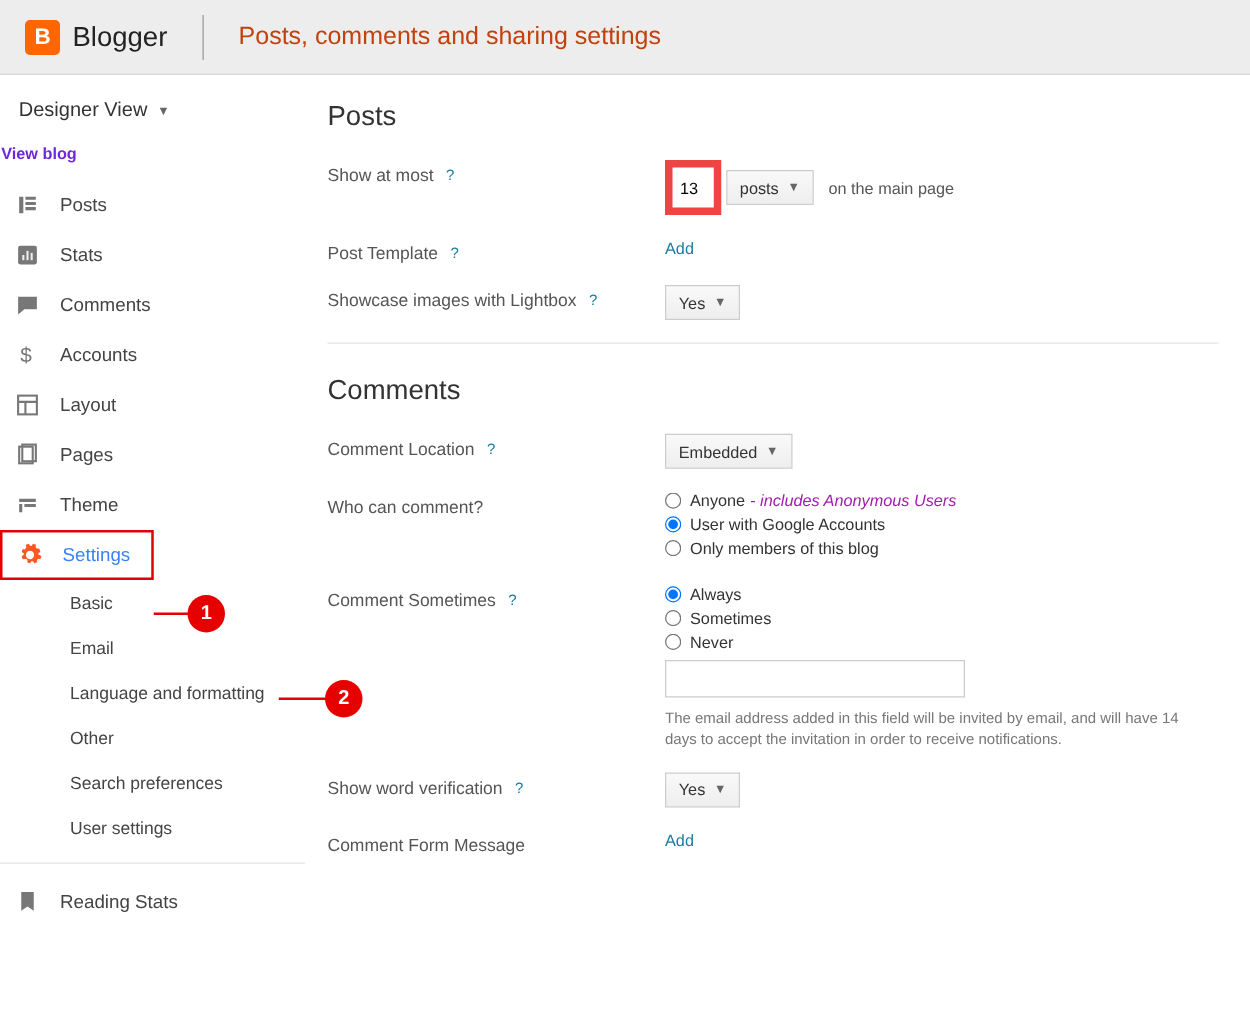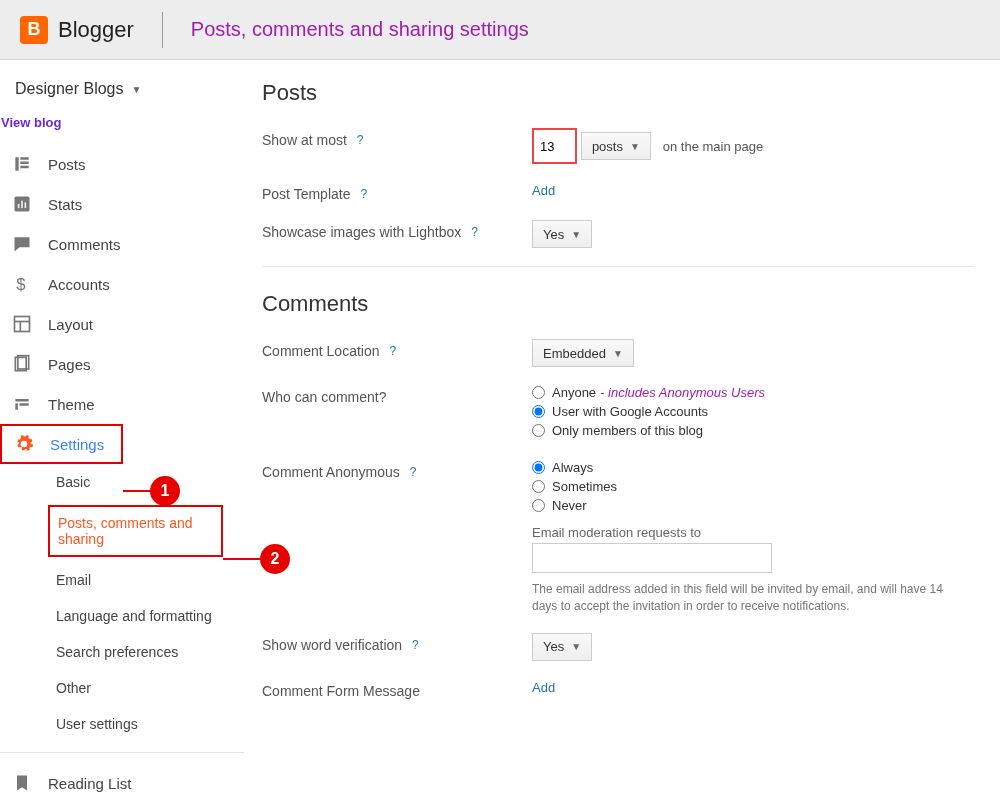--- a/index.html
+++ b/index.html
@@ -3,21 +3,21 @@
   <meta charset="utf-8">
   <style>
     * { box-sizing: border-box; margin: 0; padding: 0; }
     body { font-family: Arial, sans-serif; font-size: 14px; color: #333; background: #fff; width: 1000px; }
     
     
     .header { background: #ededed; height: 60px; display: flex; align-items: center; padding: 0 20px; border-bottom: 1px solid #d8d8d8;}
     .logo-box { width: 28px; height: 28px; background: #ff6600; border-radius: 4px; display: flex; align-items: center; justify-content: center; color: white; font-weight: bold; font-size: 18px; margin-right: 10px; }
     .logo-text { font-size: 22px; color: #222; margin-right: 28px; }
     .header-divider { width: 1px; height: 36px; background: #999; margin-right: 28px; }
-    .header-title { font-size: 20px; color: #a21caf; }
+    .header-title { font-size: 20px; color: #c2410c; }
     
     
     .main-row { display: flex; }
     
     
     .sidebar { width: 244px; padding-top: 15px; position: relative; }
     .blog-select { padding: 5px 15px; font-size: 16px; color: #333; display: flex; align-items: center; cursor: pointer; }
     .blog-select .caret { margin-left: 8px; font-size: 10px; color: #666; }
     .view-blog { padding: 12px 1px 14px; font-size: 13px; color: #6d28d9; font-weight: bold; cursor: pointer; }
     
@@ -40,21 +40,21 @@
     .conn1 { position: absolute; top: 430px; left: 123px; width: 30px; height: 2px; background: #e60000; }
     .conn2 { position: absolute; top: 498px; left: 223px; width: 40px; height: 2px; background: #e60000; }
     
     
     .content { flex: 1; padding: 20px 25px 20px 18px; }
     .section-title { font-size: 22px; color: #333; margin-bottom: 22px; font-weight: normal;}
     .row { display: flex; margin-bottom: 18px; align-items: flex-start; }
     .row-label { width: 270px; padding-top: 4px; color: #555; display: flex; align-items: center; font-size: 14px; }
     .row-value { flex: 1; color: #555; font-size: 14px; }
     .help-q { color: #1a7ba3; font-size: 12px; margin-left: 10px; cursor: pointer; }
-    .input-small { width: 45px; height: 28px; border: 2px solid #ef4444; padding: 16px 6px; font-size: 13px; text-align: left; }
+    .input-small { width: 45px; height: 28px; border: 6px solid #ef4444; padding: 16px 6px; font-size: 13px; text-align: left; }
     .dropdown { display: inline-flex; align-items: center; height: 28px; background: linear-gradient(#f9f9f9,#eee); border: 1px solid #ccc; padding: 0 10px; cursor: pointer; font-size: 13px; color: #333; }
     .dropdown .caret { margin-left: 7px; font-size: 10px; color: #666; }
     .link { color: #1a7ba3; cursor: pointer; font-size: 13px; }
     .after-text { margin-left: 8px; color: #555; font-size: 13px; }
     .hr { height: 1px; background: #e5e5e5; margin: 18px 0 24px; }
     
     .radio-group label { display: flex; align-items: center; margin-bottom: 4px; color: #333; cursor: pointer; font-size: 13px; }
     .radio-group input[type=radio]{ margin-right: 7px; }
     .italic-note { font-style: italic; color: #a21caf; margin-left: 4px; }
     
@@ -68,21 +68,21 @@
 <div class="header">
   <div class="logo-box">B</div>
   <div class="logo-text">Blogger</div>
   <div class="header-divider"></div>
   <div class="header-title">Posts, comments and sharing settings</div>
 </div>
 
 <div class="main-row">
   <div class="sidebar">
     <div class="blog-select">
-      <span>Designer Blogs</span>
+      <span>Designer View</span>
       <span class="caret">▼</span>
     </div>
     <div class="view-blog">View blog</div>
 
     <div class="nav-item">
       <span class="nav-icon">
           <svg viewBox="0 0 24 24">
             <path d="M4 4h4v16H4V4zm6 0h10v3H10V4zm0 5h10v3H10V9zm0 5h10v3H10v-3z"></path>
           </svg>
         </span>
@@ -148,38 +148,37 @@
             <path d="M12 8a4 4 0 100 8 4 4 0 000-8zm9 4l2 1-1 3-2.3-.5a8 8 0 01-1.2 1.2l.5 2.3-3 1-1-2a8 8 0 01-1.8 0l-1 2-3-1 .5-2.3a8 8 0 01-1.2-1.2L5 16l-1-3 2-1a8 8 0 010-1.8l-2-1 1-3 2.3.5A8 8 0 018.5 4.5L8 2.2l3-1 1 2a8 8 0 011.8 0l1-2 3 1-.5 2.3a8 8 0 011.2 1.2L21 6l1 3-2 1a8 8 0 010 1.8z"></path>
           </svg>
         </span>
       <span>Settings</span>
     </div>
     <div class="conn1"></div>
     <div class="circle c1">1</div>
 
     <div class="sub-nav">
       <div class="sub-nav-item">Basic</div>
-      <div class="sub-nav-item active">Posts, comments and sharing</div>
       <div class="sub-nav-item">Email</div>
       <div class="sub-nav-item">Language and formatting</div>
+      <div class="sub-nav-item">Other</div>
       <div class="sub-nav-item">Search preferences</div>
-      <div class="sub-nav-item">Other</div>
       <div class="sub-nav-item">User settings</div>
     </div>
     <div class="conn2"></div>
     <div class="circle c2">2</div>
 
     <div class="sidebar-divider"></div>
     <div class="nav-item">
       <span class="nav-icon">
           <svg viewBox="0 0 24 24">
             <path d="M6 3h12v18l-6-4-6 4V3z"></path>
           </svg>
         </span>
-      <span>Reading List</span>
+      <span>Reading Stats</span>
     </div>
     <div class="nav-item">
       
       
     </div>
   </div>
 
   <div class="content">
     <h2 class="section-title">Posts</h2>
 
@@ -254,39 +253,38 @@
         </label>
         <label>
           <input type="radio" name="who" style="">
           <span>Only members of this blog</span>
         </label>
       </div>
     </div>
 
     <div class="row">
       <div class="row-label">
-        <span>Comment Anonymous</span>
+        <span>Comment Sometimes</span>
         <span class="help-q">?</span>
       </div>
       <div class="row-value">
         <div class="radio-group">
           <label>
             <input type="radio" name="mod" checked="" style="">
             <span>Always</span>
           </label>
           <label>
             <input type="radio" name="mod" style="">
             <span>Sometimes</span>
           </label>
           <label>
             <input type="radio" name="mod" style="">
             <span>Never</span>
           </label>
         </div>
-        <div class="mod-label">Email moderation requests to</div>
         <input class="email-box" style="">
         <div class="small-note">The email address added in this field will be invited by email, and will have 14 days to accept the invitation in order to receive notifications.</div>
       </div>
     </div>
 
     <div class="row">
       <div class="row-label">
         <span>Show word verification</span>
         <span class="help-q">?</span>
       </div>

